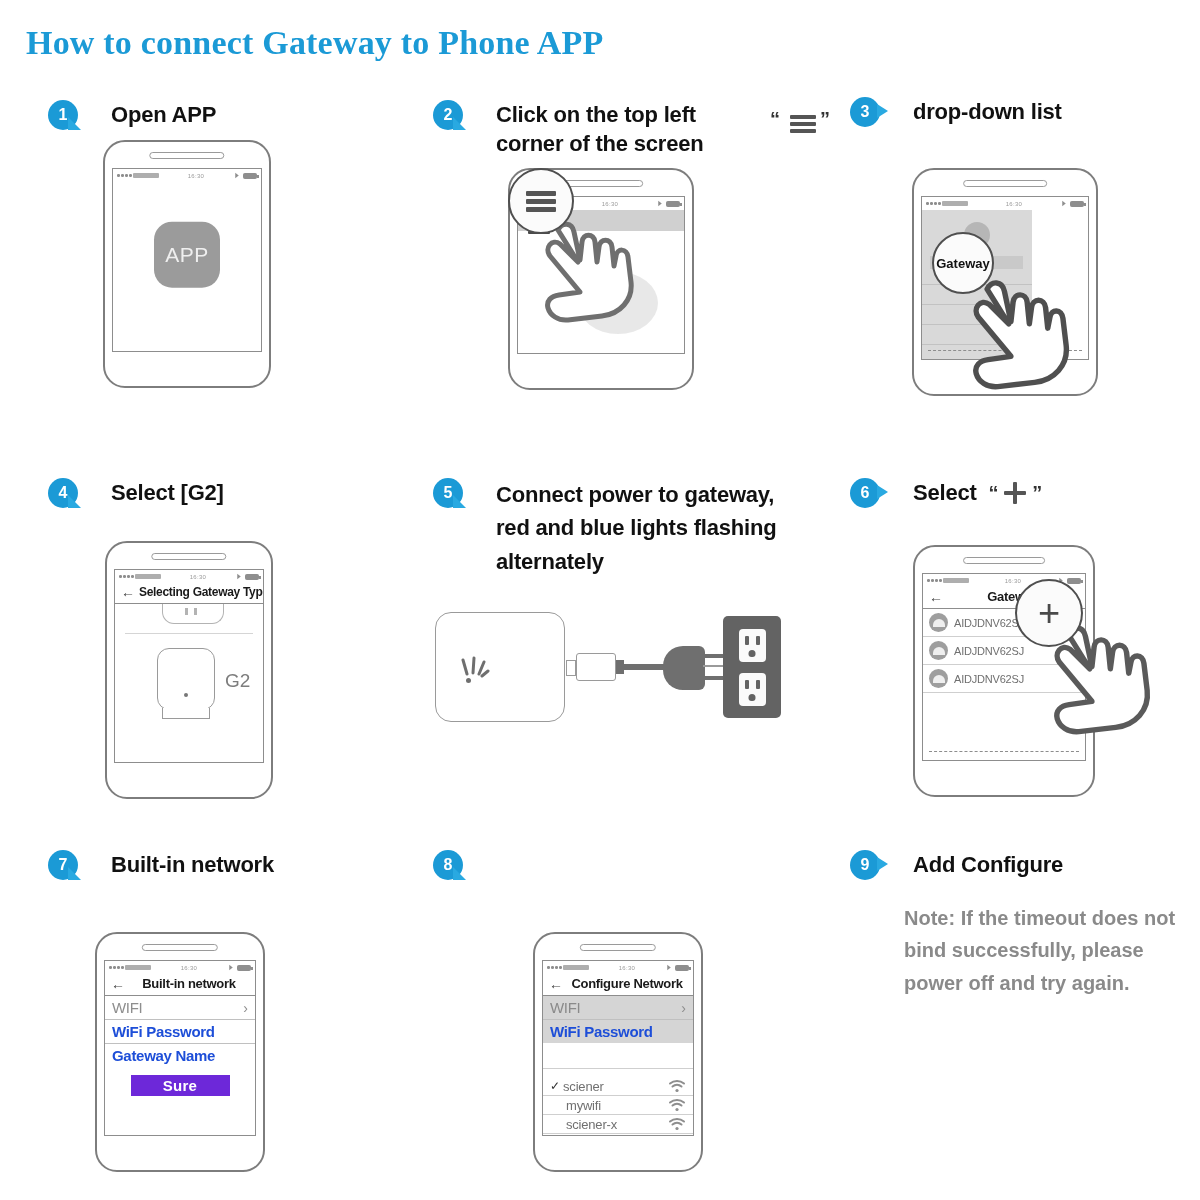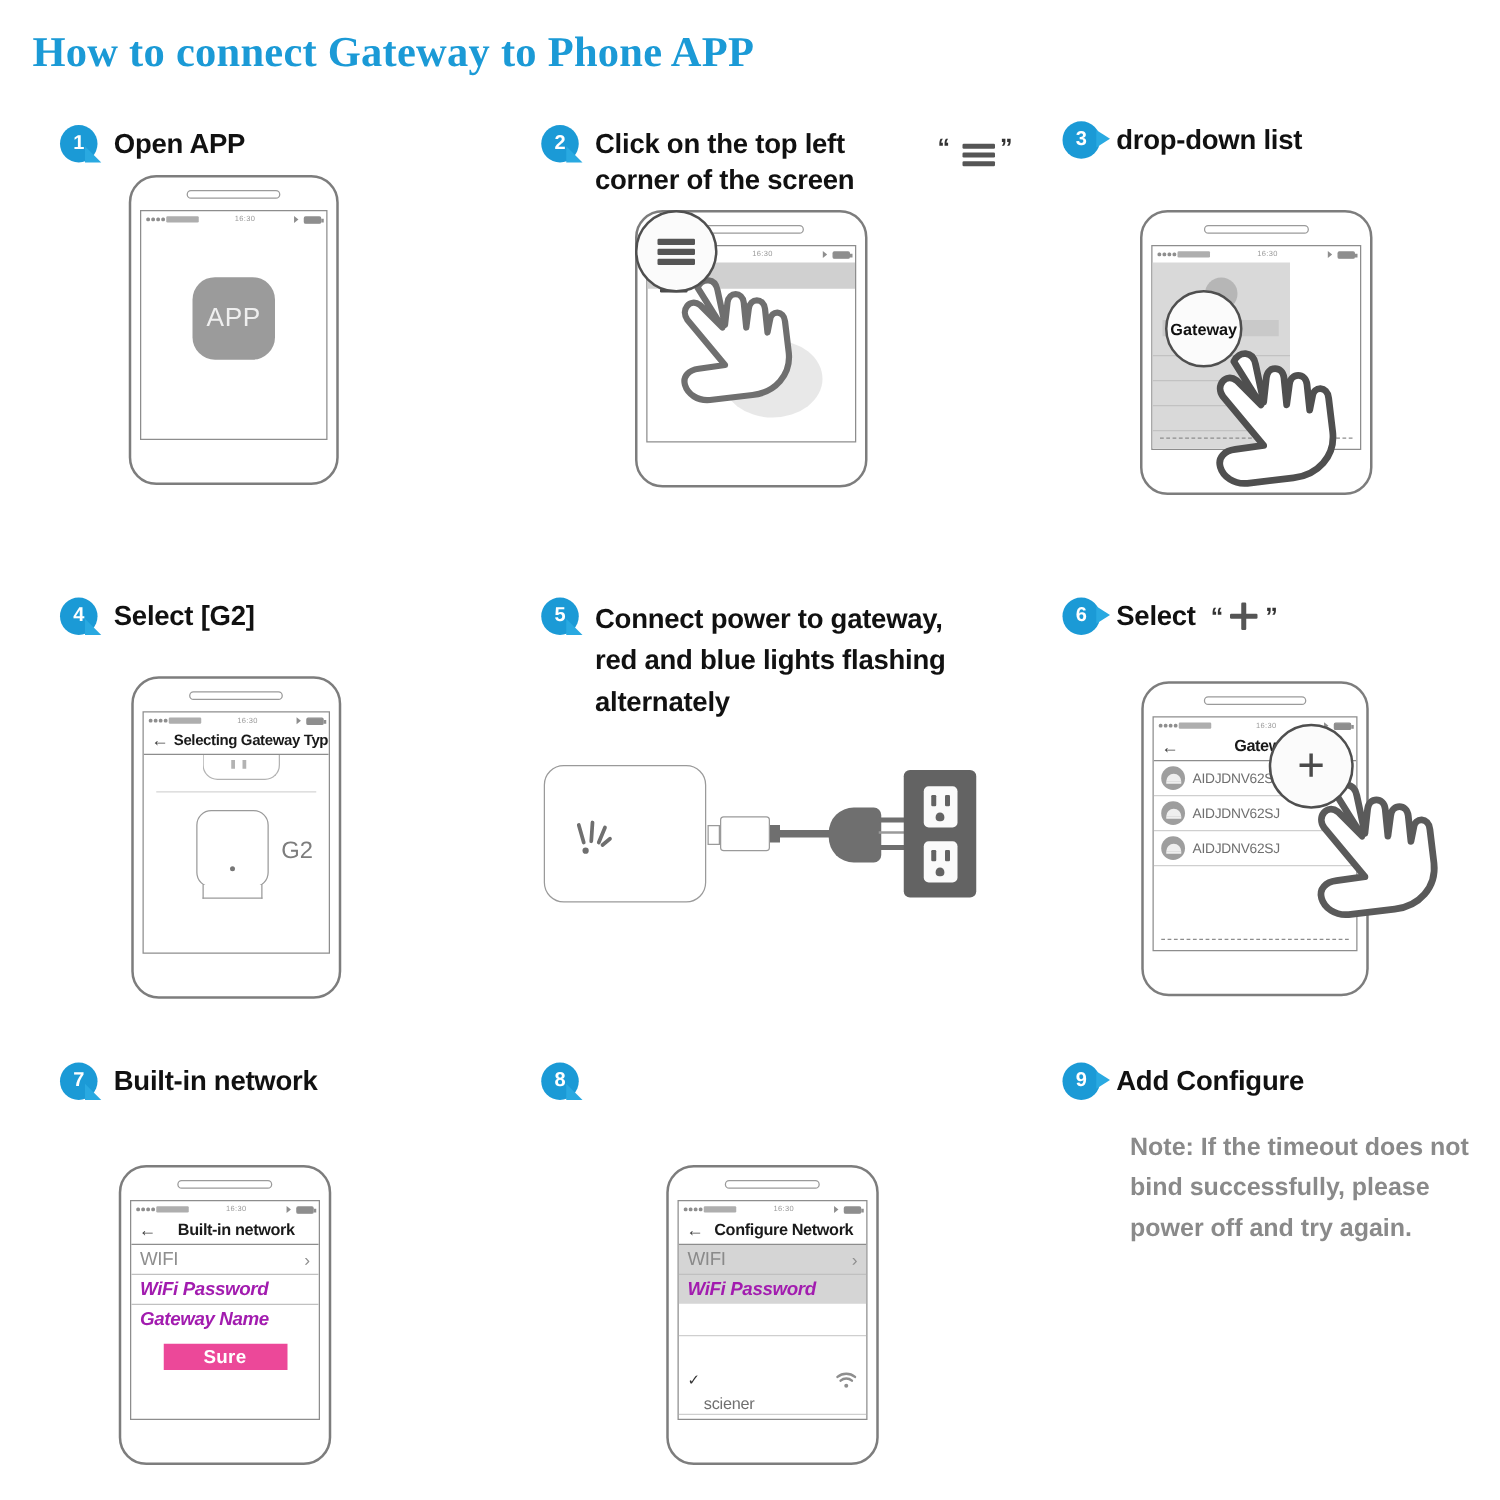--- a/index.html
+++ b/index.html
@@ -49,20 +49,21 @@
   
   .step { position: absolute; }
   .step-head { display: flex; align-items: flex-start; gap: 9px; }
   .step-title {
     font-family: "Liberation Sans", sans-serif;
     font-weight: bold;
     font-size: 22px;
     color: #111;
     line-height: 1.32;
     letter-spacing: -0.2px;
+    margin-left: 20px;
   }
   .hamburger-glyph {
     display: inline-block; vertical-align: -2px;
     width: 26px;
   }
   .hamburger-glyph i {
     display: block; height: 4px; background: #555; border-radius: 1px; margin: 3px 0;
   }
   .plus-glyph {
     display: inline-block; position: relative;
@@ -247,39 +248,39 @@
   
   .form-row {
     display: flex; align-items: center; justify-content: space-between;
     padding: 3px 7px;
     border-bottom: 1.5px solid #c0c0c0;
   }
   .form-label {
     font-family: "Liberation Sans", sans-serif;
     font-size: 15px; color: #8e8e8e; letter-spacing: -.3px;
   }
-  .form-label.dark { color: #a21caf; font-weight: bold; font-style: italic; }
+  .form-label.dark { color: #1d4ed8; font-weight: bold; }
   .chev { font-size: 14px; color: #8e8e8e; }
   .sure-btn {
     margin: 8px auto 0; width: 66%; height: 21px;
-    background: #ec4899; color: #fff;
+    background: #6d28d9; color: #fff;
     font-family: "Liberation Sans", sans-serif;
     font-weight: bold; font-size: 15px;
     display: flex; align-items: center; justify-content: center;
     letter-spacing: .3px;
   }
   .grey-block { background: #d5d5d5; }
   .wifi-row {
     display: flex; align-items: center; justify-content: space-between;
     padding: 1.5px 7px;
     border-bottom: 1.2px solid #cfcfcf;
   }
   .wifi-name {
     font-family: "Liberation Sans", sans-serif;
-    font-size: 13px; color: #707070; letter-spacing: -.2px; margin-top: 36px;
+    font-size: 13px; color: #707070; letter-spacing: -.2px;
   }
   .check { font-size: 12px; color: #333; margin-right: 3px; }
 
   
   .gw-box {
     position: absolute; border: 1.8px solid #9a9a9a; border-radius: 16px; background: #fff;
   }
   .gw-led { position: absolute; width: 5px; height: 5px; border-radius: 50%; background: #6f6f6f; }
   .outlet {
     position: absolute; background: #636363; border-radius: 5px;

